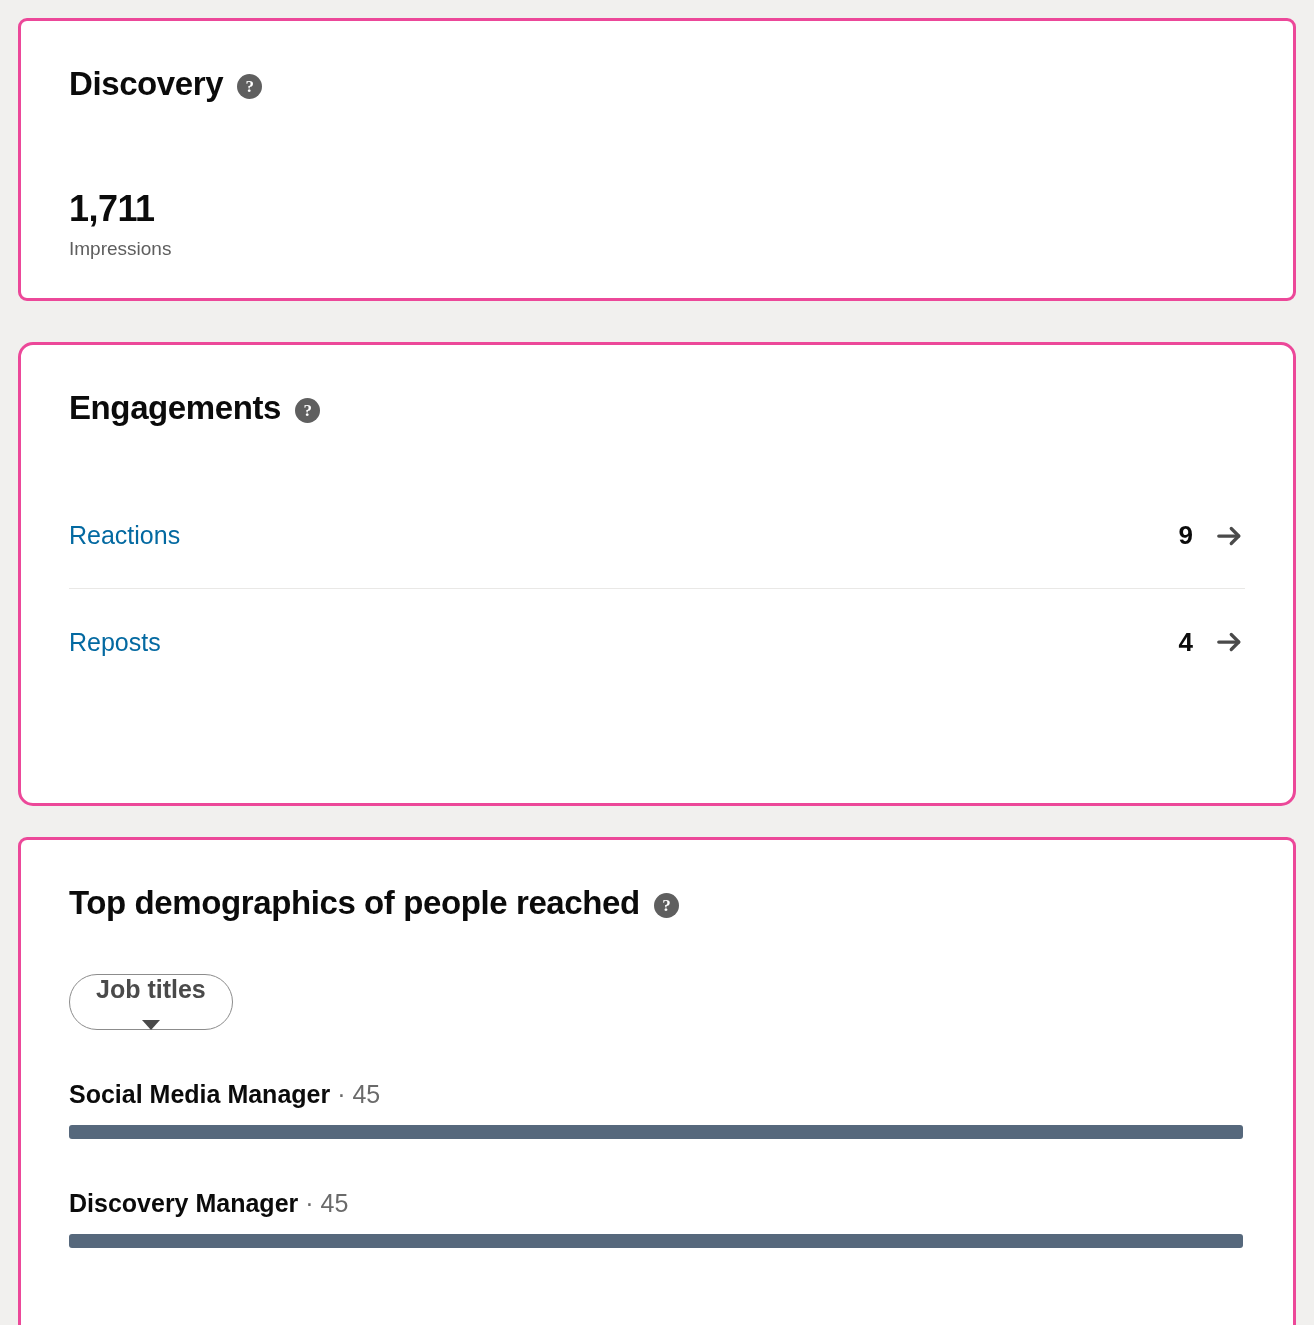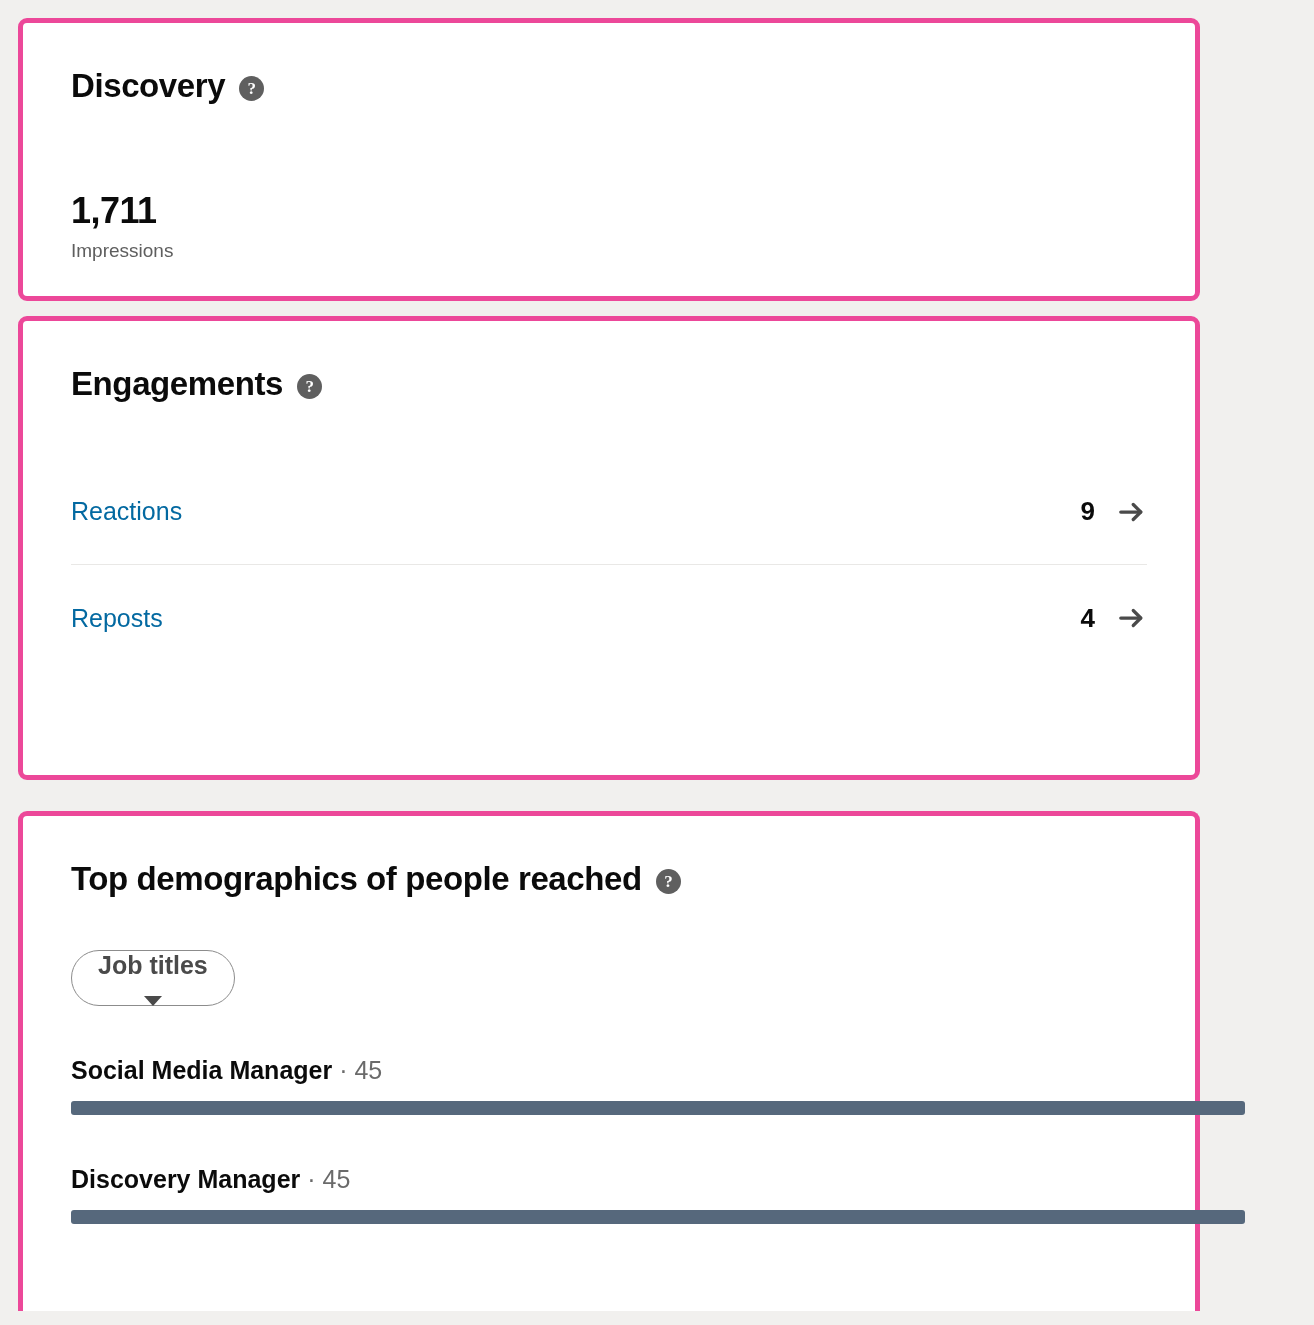--- a/index.html
+++ b/index.html
@@ -14,23 +14,23 @@
 
   .page {
     position: relative;
     width: 1314px;
     height: 1325px;
     padding: 18px;
   }
 
   .card {
     background: #FFFFFF;
-    border: 5px solid #ec4899;
+    border: 3px solid #ec4899;
     border-radius: 9px;
-    width: 1182px;
+    width: 1278px;
   }
 
   
   .card-discovery {
     height: 283px;
     padding: 44px 48px 0 48px;
   }
 
   .section-title {
     display: flex;
@@ -69,23 +69,24 @@
   }
 
   .metric-label {
     margin-top: 8px;
     font-size: 19px;
     color: #5E5E5E;
   }
 
   
   .card-engagements {
-    margin-top: 15px;
+    margin-top: 41px;
     height: 464px;
     padding: 44px 48px 0 48px;
+    border-radius: 15px;
   }
 
   .rows {
     margin-top: 56px;
   }
 
   .erow {
     display: flex;
     align-items: center;
     justify-content: space-between;

